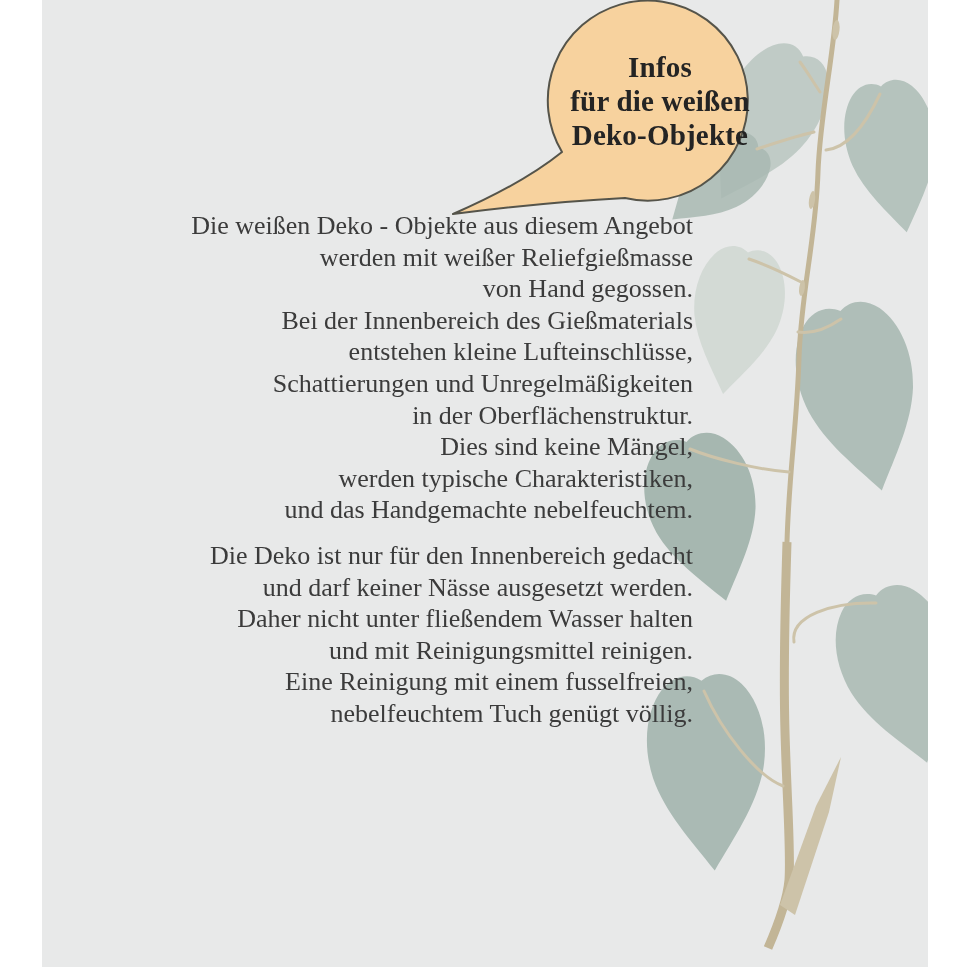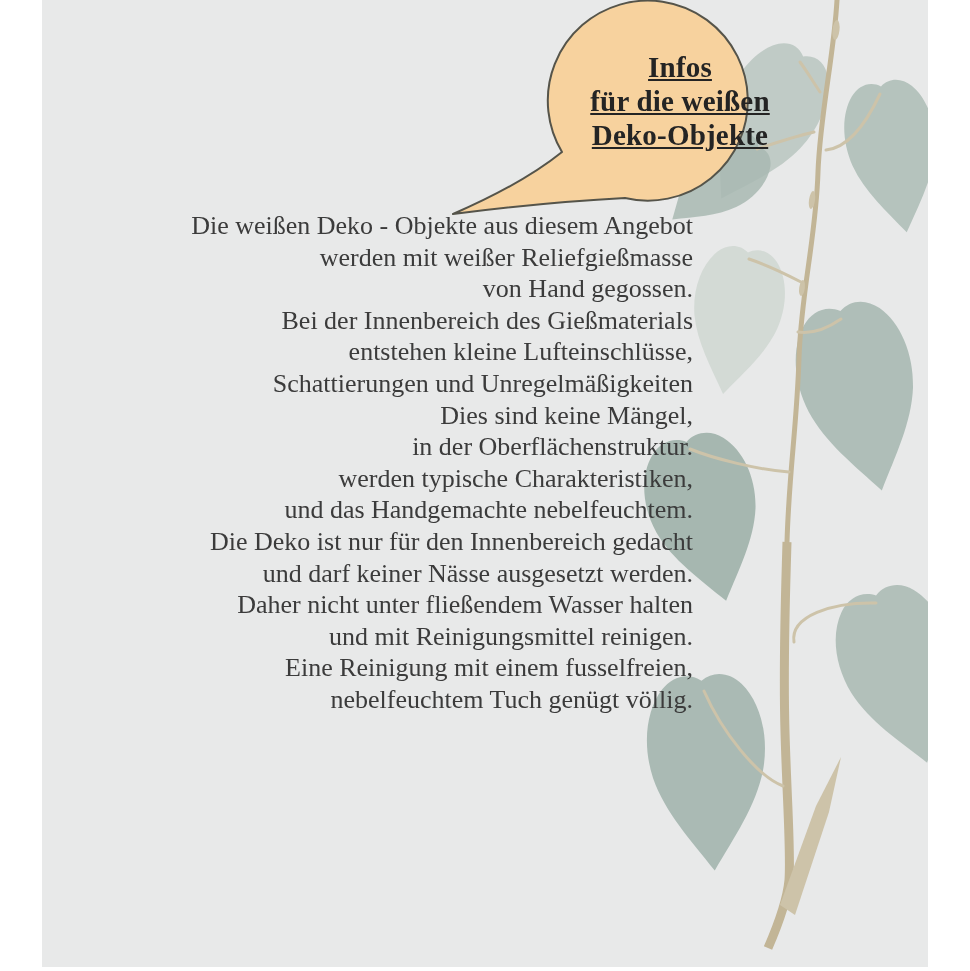--- a/index.html
+++ b/index.html
@@ -19,40 +19,39 @@
     background: var(--panel-background, #e8e9e9);
     overflow: hidden;
   }
   .branch-svg {
     position: absolute;
     left: -42px; top: 0;
     width: 970px; height: 967px;
   }
   .bubble-text {
     position: absolute;
-    left: 568px; top: 50px;
+    left: 548px; top: 50px;
     width: 224px;
     text-align: center;
     font-weight: bold;
     font-size: 29px;
     line-height: 34px;
     color: var(--bubble-text, #242424);
     letter-spacing: 0.2px;
-    text-decoration: underline;
   }
   .body-text {
     position: absolute;
     left: 133px; top: 210px;
     width: 560px;
     font-size: 26px;
     line-height: 31.6px;
     color: var(--body-text, #3b3b3b);
   }
   .body-text p { margin: 0; text-align: right; }
-  .body-text p + p { }
+  .body-text p + p { margin-top: 14px; }
 </style>
 </head>
 <body>
 
 <div class="canvas">
 
   <div class="panel">
 
     <svg class="branch-svg" viewBox="0 0 970 967" width="970" height="967" xmlns="http://www.w3.org/2000/svg">
       <defs>
@@ -99,22 +98,22 @@
   </div>
 
   <div class="body-text">
     <p>
       <span style="display:block">Die weißen Deko - Objekte aus diesem Angebot</span>
       <span style="display:block">werden mit weißer Reliefgießmasse</span>
       <span style="display:block">von Hand gegossen.</span>
       <span style="display:block">Bei der Innenbereich des Gießmaterials</span>
       <span style="display:block">entstehen kleine Lufteinschlüsse,</span>
       <span style="display:block">Schattierungen und Unregelmäßigkeiten</span>
+      <span style="display:block">in der Oberflächenstruktur.</span>
       <span style="display:block">Dies sind keine Mängel,</span>
-      <span style="display:block">in der Oberflächenstruktur.</span>
       <span style="display:block">werden typische Charakteristiken,</span>
       <span style="display:block">und das Handgemachte nebelfeuchtem.</span>
     </p>
     <p>
       <span style="display:block">Die Deko ist nur für den Innenbereich gedacht</span>
       <span style="display:block">und darf keiner Nässe ausgesetzt werden.</span>
       <span style="display:block">Daher nicht unter fließendem Wasser halten</span>
       <span style="display:block">und mit Reinigungsmittel reinigen.</span>
       <span style="display:block">Eine Reinigung mit einem fusselfreien,</span>
       <span style="display:block">nebelfeuchtem Tuch genügt völlig.</span>

